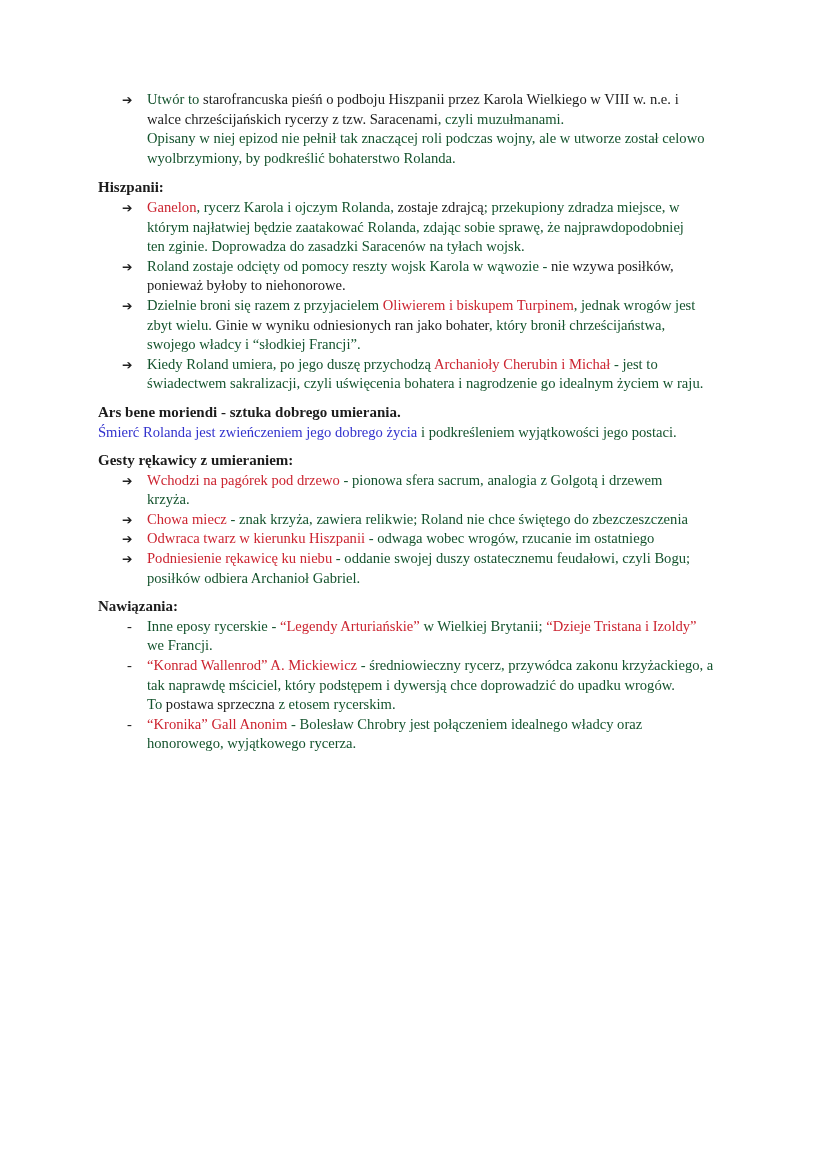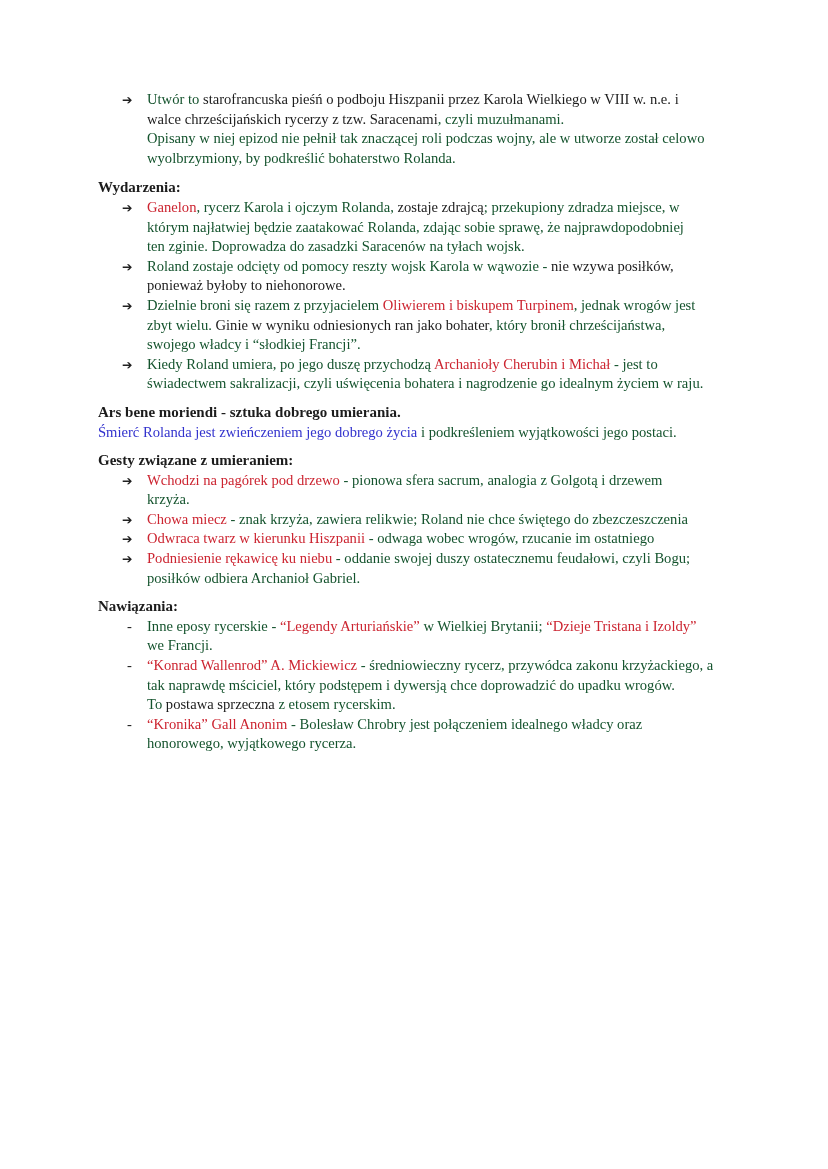--- a/index.html
+++ b/index.html
@@ -35,34 +35,34 @@
 </head>
 <body>
 
 <div class="page">
     <div class="section first">
       <div class="list arrow">
         <div class="item"><span class="marker">➔</span><span class="run-n">Utwór to </span><span class="run-u">starofrancuska pieśń o podboju Hiszpanii przez Karola Wielkiego w VIII w. n.e. i</span><br><span class="run-u">walce chrześcijańskich rycerzy z tzw. Saracenami</span><span class="run-n">, czyli muzułmanami.</span><br><span class="run-n">Opisany w niej epizod nie pełnił tak znaczącej roli podczas wojny, ale w utworze został celowo</span><br><span class="run-n">wyolbrzymiony, by podkreślić bohaterstwo Rolanda.</span></div>
       </div>
     </div>
     <div class="section">
-      <div class="heading">Wydarzenia:</div>
+      <div class="heading">Hiszpanii:</div>
       <div class="list arrow">
         <div class="item"><span class="marker">➔</span><span class="run-r">Ganelon</span><span class="run-n">, rycerz Karola i ojczym Rolanda, </span><span class="run-u">zostaje zdrajcą</span><span class="run-n">; przekupiony zdradza miejsce, w</span><br><span class="run-n">którym najłatwiej będzie zaatakować Rolanda, zdając sobie sprawę, że najprawdopodobniej</span><br><span class="run-n">ten zginie. Doprowadza do zasadzki Saracenów na tyłach wojsk.</span></div>
         <div class="item"><span class="marker">➔</span><span class="run-n">Roland zostaje odcięty od pomocy reszty wojsk Karola w wąwozie - </span><span class="run-u">nie wzywa posiłków,</span><br><span class="run-u">ponieważ byłoby to niehonorowe.</span></div>
         <div class="item"><span class="marker">➔</span><span class="run-n">Dzielnie broni się razem z przyjacielem </span><span class="run-r">Oliwierem i biskupem Turpinem</span><span class="run-n">, jednak wrogów jest</span><br><span class="run-n">zbyt wielu. </span><span class="run-u">Ginie w wyniku odniesionych ran jako bohater</span><span class="run-n">, który bronił chrześcijaństwa,</span><br><span class="run-n">swojego władcy i “słodkiej Francji”.</span></div>
         <div class="item"><span class="marker">➔</span><span class="run-n">Kiedy Roland umiera, po jego duszę przychodzą </span><span class="run-r">Archanioły Cherubin i Michał</span><span class="run-n"> - jest to</span><br><span class="run-n">świadectwem sakralizacji, czyli uświęcenia bohatera i nagrodzenie go idealnym życiem w raju.</span></div>
       </div>
     </div>
     <div class="section">
       <div class="heading">Ars bene moriendi - sztuka dobrego umierania.</div>
       <div class="paragraph"><span class="run-b">Śmierć Rolanda jest zwieńczeniem jego dobrego życia</span><span class="run-n"> i podkreśleniem wyjątkowości jego postaci.</span></div>
     </div>
     <div class="section">
-      <div class="heading">Gesty związane z umieraniem:</div>
+      <div class="heading">Gesty rękawicy z umieraniem:</div>
       <div class="list arrow">
         <div class="item"><span class="marker">➔</span><span class="run-r">Wchodzi na pagórek pod drzewo</span><span class="run-n"> - pionowa sfera sacrum, analogia z Golgotą i drzewem</span><br><span class="run-n">krzyża.</span></div>
         <div class="item"><span class="marker">➔</span><span class="run-r">Chowa miecz</span><span class="run-n"> - znak krzyża, zawiera relikwie; Roland nie chce świętego do zbezczeszczenia</span><br></div>
         <div class="item"><span class="marker">➔</span><span class="run-r">Odwraca twarz w kierunku Hiszpanii</span><span class="run-n"> - odwaga wobec wrogów, rzucanie im ostatniego</span><br></div>
         <div class="item"><span class="marker">➔</span><span class="run-r">Podniesienie rękawicę ku niebu</span><span class="run-n"> - oddanie swojej duszy ostatecznemu feudałowi, czyli Bogu;</span><br><span class="run-n">posiłków odbiera Archanioł Gabriel.</span></div>
       </div>
     </div>
     <div class="section">
       <div class="heading">Nawiązania:</div>
       <div class="list dash">

